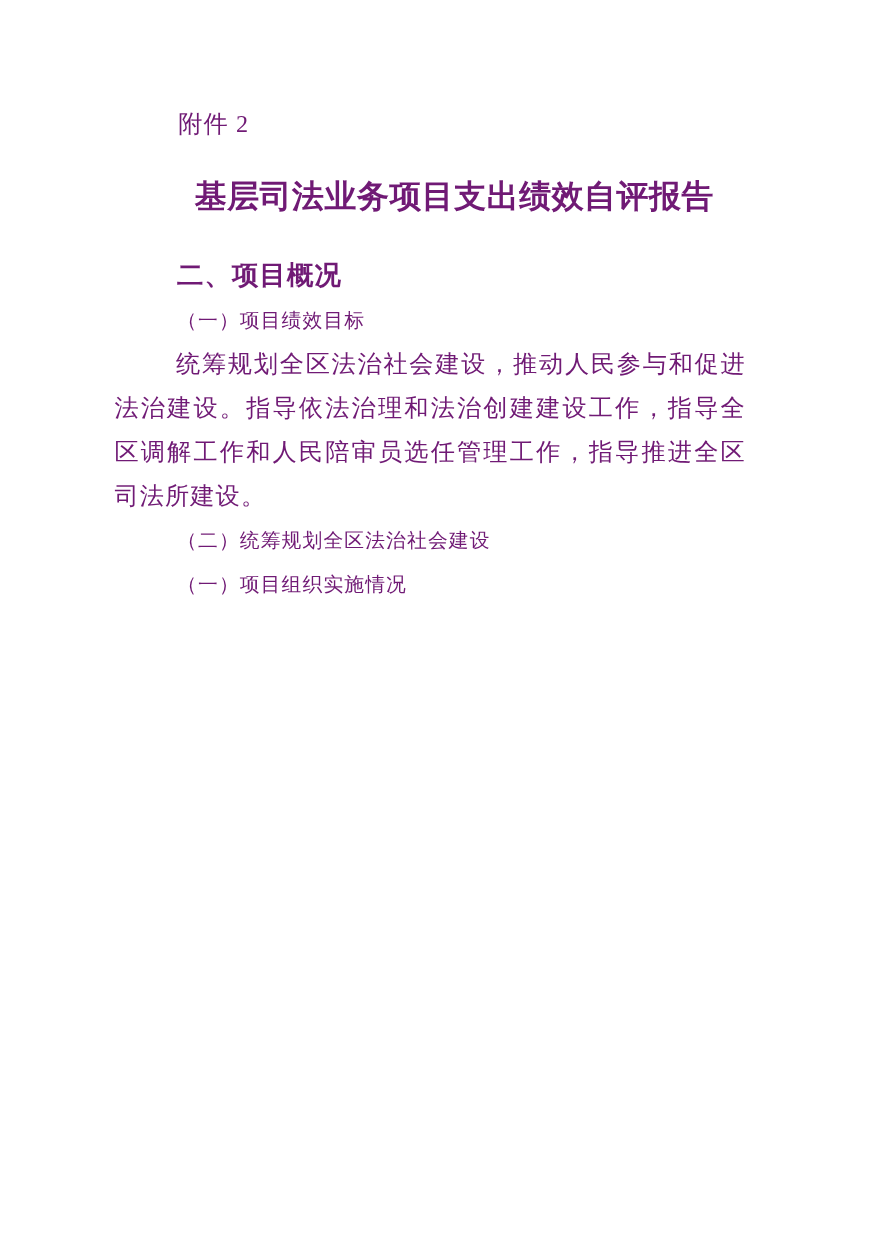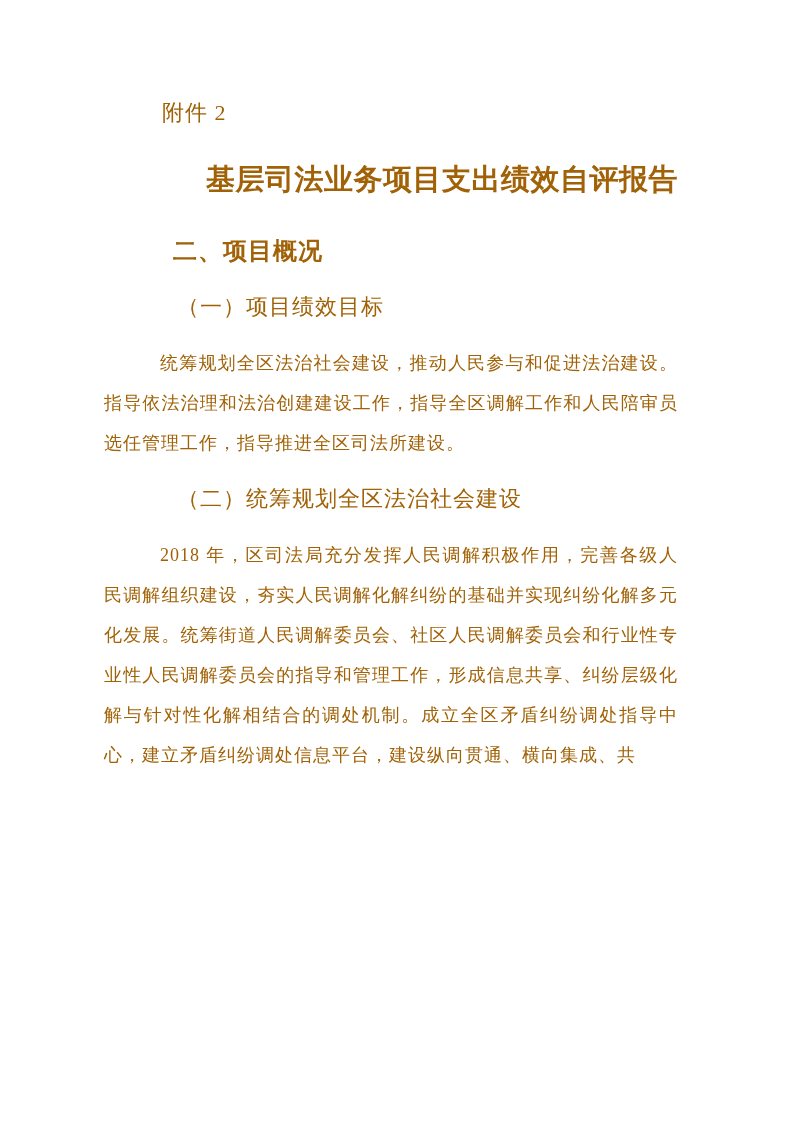--- a/index.html
+++ b/index.html
@@ -8,59 +8,59 @@
     background: #ffffff;
   }
   .page {
     position: relative;
     width: 794px;
     height: 1123px;
     background: #ffffff;
     box-sizing: border-box;
     padding: 93px 116px 0 104px;
     overflow: hidden;
-    color: #a16207;
+    color: #701a75;
     font-family: "Liberation Serif", "DejaVu Serif", serif;
   }
   .attachment {
     font-size: 22px;
     line-height: 40px;
     text-indent: 58px;
     letter-spacing: 1px;
   }
   .doc-title {
     margin: 24px 0 30px 0;
     padding-left: 44px;
     font-family: "Liberation Sans", "DejaVu Sans", sans-serif;
     font-weight: bold;
     font-size: 29px;
     line-height: 44px;
     letter-spacing: 0.5px;
-    text-align: right;
+    text-align: center;
     white-space: nowrap;
   }
   .section-heading {
-    margin: 12px;
+    margin: 0;
     font-family: "Liberation Sans", "DejaVu Sans", sans-serif;
     font-weight: bold;
     font-size: 24px;
     line-height: 40px;
     letter-spacing: 1px;
     text-indent: 57px;
   }
   .subheading {
-    margin: 16px;
-    font-size: 22px;
+    margin: 0;
+    font-size: 18px;
     line-height: 40px;
     letter-spacing: 1px;
     text-indent: 57px;
   }
   .para {
     margin: 0;
-    font-size: 18px;
+    font-size: 22px;
     line-height: 40px;
     letter-spacing: 1px;
     text-indent: 56px;
     text-align: justify;
     text-justify: inter-ideograph;
   }
 </style>
 </head>
 <body>
 
@@ -76,17 +76,17 @@
     <p class="subheading">（一）项目绩效目标</p>
 
     <p class="para">统筹规划全区法治社会建设，推动人民参与和促进法治建设。指导依法治理和法治创建建设工作，指导全区调解工作和人民陪审员选任管理工作，指导推进全区司法所建设。</p>
 
     <p class="subheading">（二）统筹规划全区法治社会建设</p>
 
   </section>
 
   <section>
 
+    <p class="subheading">（一）项目组织实施情况</p>
 
-    <p class="para">2018 年，区司法局充分发挥人民调解积极作用，完善各级人民调解组织建设，夯实人民调解化解纠纷的基础并实现纠纷化解多元化发展。统筹街道人民调解委员会、社区人民调解委员会和行业性专业性人民调解委员会的指导和管理工作，形成信息共享、纠纷层级化解与针对性化解相结合的调处机制。成立全区矛盾纠纷调处指导中心，建立矛盾纠纷调处信息平台，建设纵向贯通、横向集成、共</p>
   </section>
 
 </div>
 
 </body></html>

